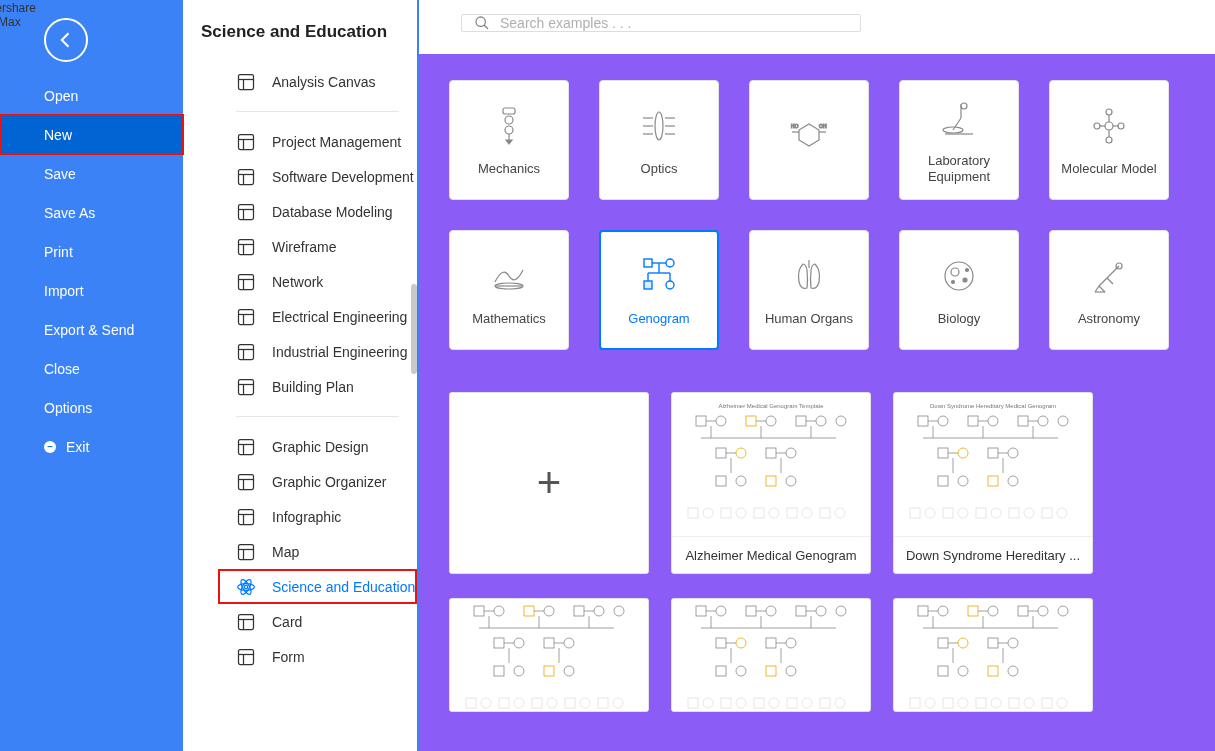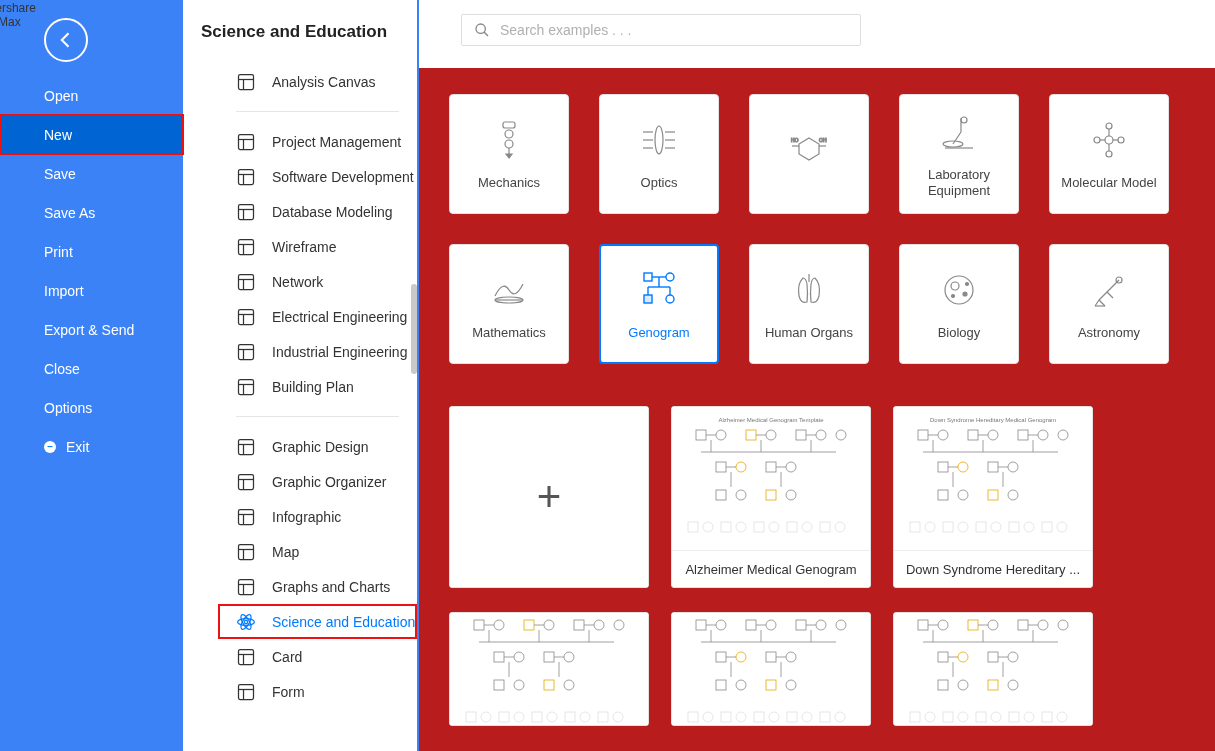--- a/index.html
+++ b/index.html
@@ -30,25 +30,25 @@
 .cat-scroll::-webkit-scrollbar { width: 0; }
 .cat-item { display: flex; align-items: center; height: 35px; padding-left: 18px; font-size: 14px; color: #333; cursor: pointer; gap: 16px; }
 .cat-item.selected { color: #007aff; }
 .cat-item.highlight-red { outline: 2px solid #e11; outline-offset: -2px; }
 .cat-icon { width: 20px; height: 20px; display: inline-flex; align-items: center; justify-content: center; }
 .cat-sep { height: 1px; background: #e6e6e6; margin: 12px 18px; }
 .scrollbar-thumb { position: absolute; right: 0; top: 220px; width: 6px; height: 90px; background: #c9c9c9; border-radius: 3px; }
 
 .content { flex: 1; display: flex; flex-direction: column; background: #fff; min-width: 0; }
 .search-row { padding: 14px 0 22px 42px; }
-.search-box { width: 400px; height: 32px; border: 1px solid #ddd; border-radius: 2px; display: flex; align-items: center; padding: 0 12px; gap: 10px; color: #999; }
+.search-box { width: 400px; height: 18px; border: 1px solid #ddd; border-radius: 2px; display: flex; align-items: center; padding: 0 12px; gap: 10px; color: #999; }
 .search-box input { border: none; outline: none; font-size: 14px; flex: 1; color: #333; }
 .search-box input::placeholder { color: #b0b0b0; }
 
-.tile-area { flex: 1; background: #b91c1c; padding: 26px 20px 20px 30px; overflow-y: auto; }
+.tile-area { flex: 1; background: #8b5cf6; padding: 26px 20px 20px 30px; overflow-y: auto; }
 .tile-area::-webkit-scrollbar { width: 0; }
 .tile-grid { display: grid; grid-template-columns: repeat(5, 120px); gap: 30px; margin-bottom: 42px; }
 .tile { width: 120px; height: 120px; background: #fff; border: 1px solid #e2e2e2; border-radius: 4px; display: flex; flex-direction: column; align-items: center; justify-content: center; gap: 12px; cursor: pointer; }
 .tile.selected { border: 2px solid #007aff; }
 .tile .tile-icon { width: 46px; height: 46px; display: flex; align-items: center; justify-content: center; }
 .tile .tile-label { font-size: 13px; color: #444; text-align: center; line-height: 1.2; padding: 0 4px; }
 .tile.selected .tile-label { color: #007aff; }
 
 .tmpl-grid { display: grid; grid-template-columns: repeat(3, 200px); gap: 24px 22px; }
 .tmpl-card { width: 200px; background: #fff; border: 1px solid #e2e2e2; border-radius: 3px; cursor: pointer; display: flex; flex-direction: column; }
@@ -262,30 +262,20 @@
               </div>
               <div class="cat-item">
                 <span class="cat-icon">
                   <svg width="20" height="20" viewBox="0 0 24 24" fill="none" stroke="currentColor" stroke-width="1.5">
                     <rect x="3" y="3" width="18" height="18" rx="2"></rect>
                     <line x1="3" y1="9" x2="21" y2="9"></line>
                     <line x1="9" y1="9" x2="9" y2="21"></line>
                   </svg>
                 </span>
                 <span>Map</span>
-              </div>
-              <div class="cat-item">
-                <span class="cat-icon">
-                  <svg width="20" height="20" viewBox="0 0 24 24" fill="none" stroke="currentColor" stroke-width="1.5">
-                    <rect x="3" y="3" width="18" height="18" rx="2"></rect>
-                    <line x1="3" y1="9" x2="21" y2="9"></line>
-                    <line x1="9" y1="9" x2="9" y2="21"></line>
-                  </svg>
-                </span>
-                <span>Graphs and Charts</span>
               </div>
               <div class="cat-item selected highlight-red">
                 <span class="cat-icon">
                   <svg width="20" height="20" viewBox="0 0 24 24" fill="none" stroke="currentColor" stroke-width="1.5">
                     <circle cx="12" cy="12" r="2"></circle>
                     <ellipse cx="12" cy="12" rx="10" ry="4"></ellipse>
                     <ellipse cx="12" cy="12" rx="10" ry="4" transform="rotate(60 12 12)"></ellipse>
                     <ellipse cx="12" cy="12" rx="10" ry="4" transform="rotate(-60 12 12)"></ellipse>
                   </svg>
                 </span>

